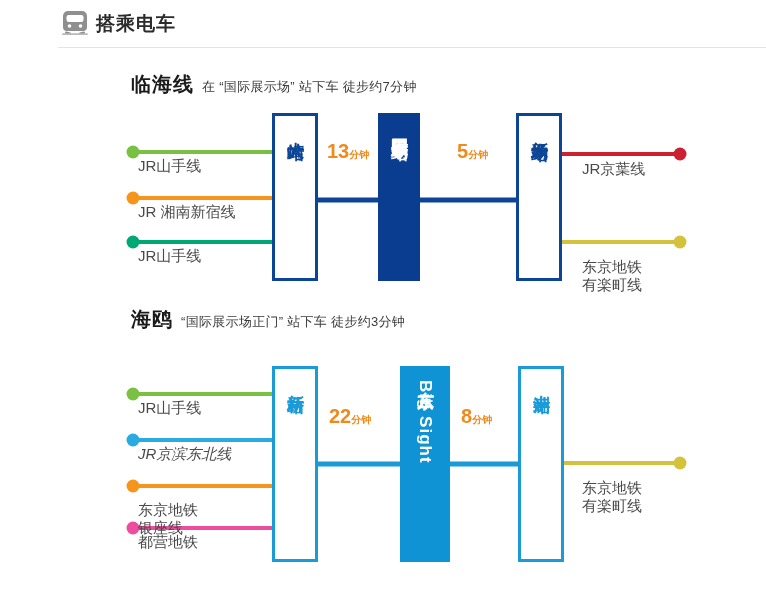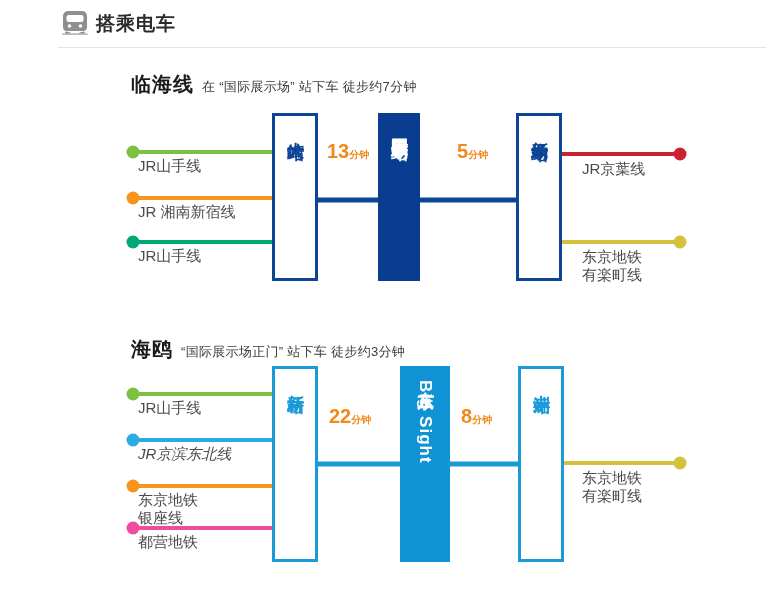--- a/index.html
+++ b/index.html
@@ -29,21 +29,21 @@
   }
   
   .section-title{position:absolute;white-space:nowrap;}
   .section-title .st-main{
     font-size:20px;font-weight:bold;color:#1a1a1a;letter-spacing:1px;
   }
   .section-title .st-sub{
     font-size:13px;color:#3b3b3b;margin-left:8px;letter-spacing:0.3px;
   }
   #sec1-title{left:131px;top:71px;}
-  #sec2-title{left:131px;top:336px;}
+  #sec2-title{left:131px;top:306px;}
 
   
   .diagram{position:absolute;left:0;top:0;width:766px;height:592px;}
   .diagram svg{position:absolute;left:0;top:0;}
 
   
   .station{
     position:absolute;box-sizing:border-box;
     display:flex;align-items:flex-start;justify-content:center;
     padding-top:12px;
@@ -71,21 +71,21 @@
     position:absolute;white-space:nowrap;color:#f08a1c;font-weight:bold;
   }
   .duration .num{font-size:20px;}
   .duration .unit{font-size:10px;}
 
   
   .line-label{
     position:absolute;white-space:nowrap;
     font-size:15px;color:#4a4a4a;line-height:17px;
   }
-  .line-label.two{line-height:18px;}
+  .line-label.two{line-height:18px;margin-top:10px;}
 </style>
 </head>
 <body>
 
 <div class="page-header">
   <svg class="train-icon" viewBox="0 0 30 26" width="30" height="26">
     <path d="M8 1 H22 A5 5 0 0 1 27 6 V17 A4 4 0 0 1 23 21 H7 A4 4 0 0 1 3 17 V6 A5 5 0 0 1 8 1 Z" fill="#8f8f8f"></path>
     <rect x="6.5" y="5" width="17" height="7" rx="2.2" fill="#ffffff"></rect>
     <circle cx="9.5" cy="16" r="1.8" fill="#ffffff"></circle>
     <circle cx="20.5" cy="16" r="1.8" fill="#ffffff"></circle>

